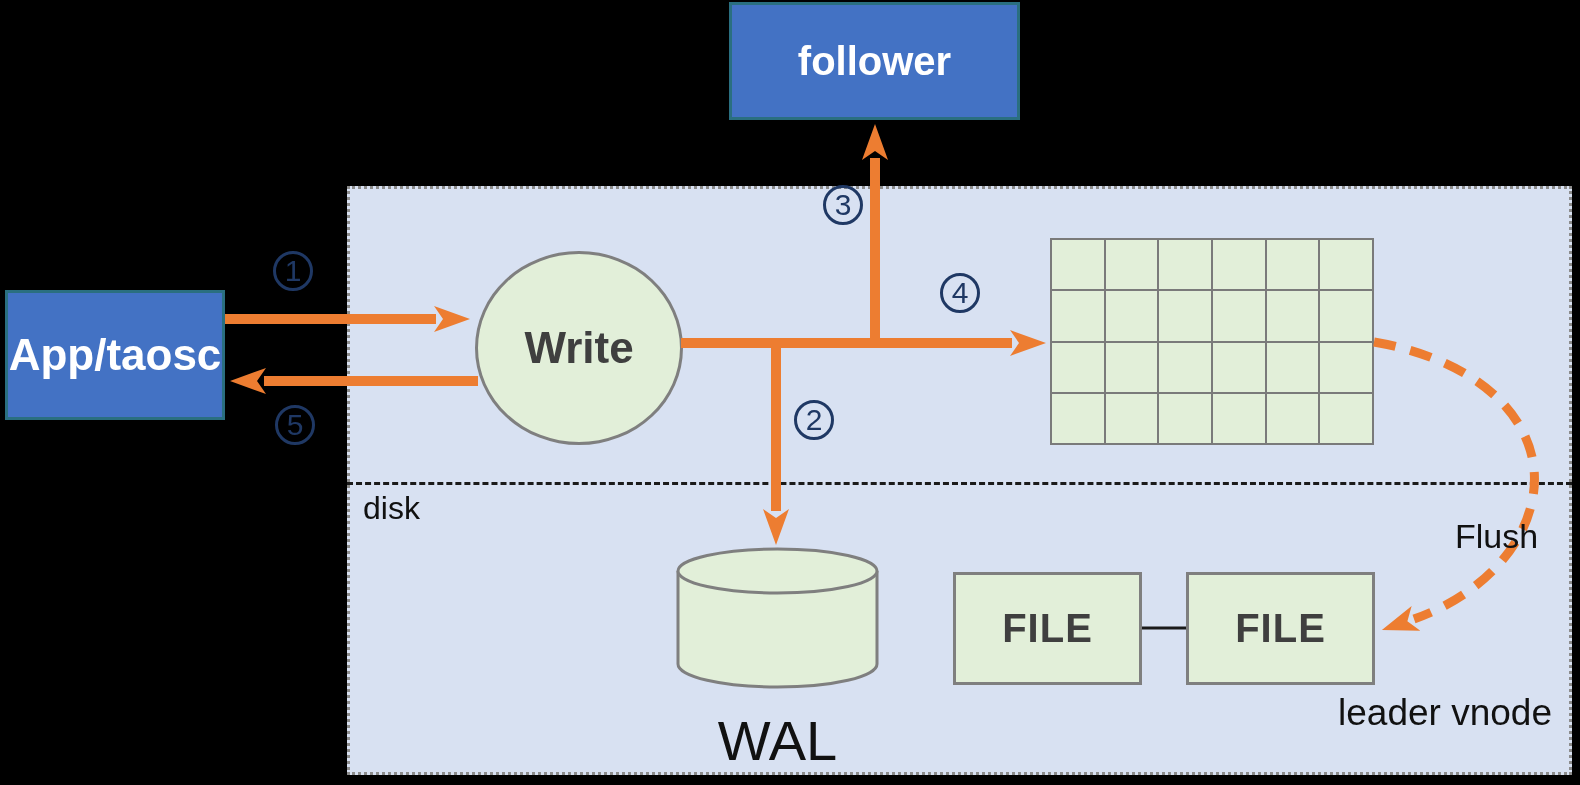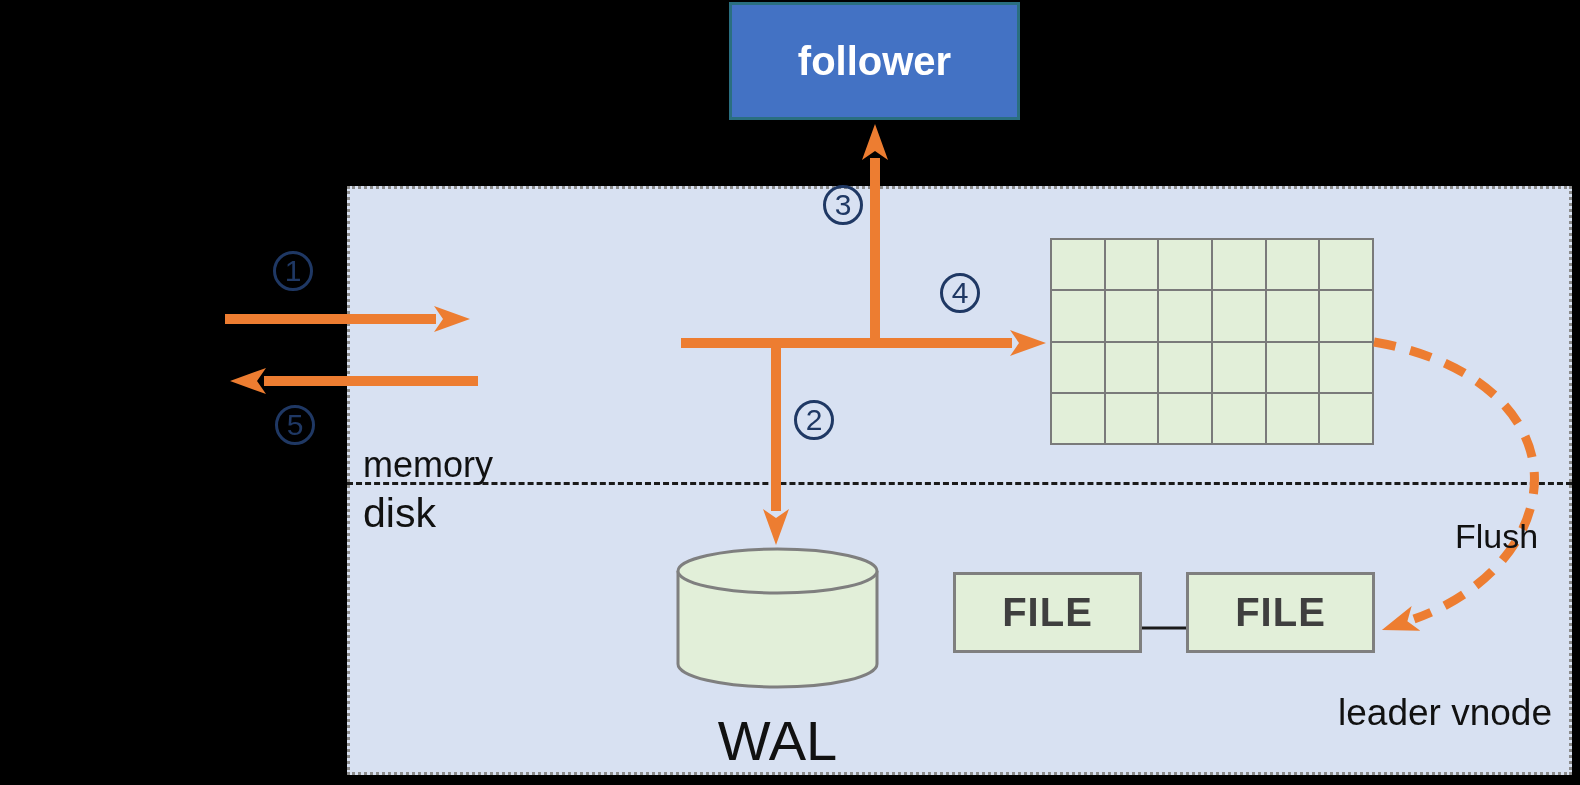--- a/index.html
+++ b/index.html
@@ -32,30 +32,30 @@
     font-size:44px;font-weight:bold;color:#3f3f3f;box-sizing:border-box;
   }
   
   .memtable{
     position:absolute;left:1050px;top:238px;width:324px;height:207px;
     background:#7a7a7a;border:2px solid #7a7a7a;display:grid;gap:2px;box-sizing:border-box;
   }
   .memtable .cell{background:#e2efd9;}
   
   .filebox{
-    position:absolute;width:189px;height:81px;background:#e2efd9;border:3px solid #7f7f7f;
+    position:absolute;width:189px;height:113px;background:#e2efd9;border:3px solid #7f7f7f;
     display:flex;align-items:center;justify-content:center;font-size:40px;font-weight:bold;
     color:#3f3f3f;letter-spacing:1px;box-sizing:border-box;
   }
   .f1{left:953px;top:572px;}
   .f2{left:1186px;top:572px;}
   
   .lbl{position:absolute;color:#111;}
   .memory{left:363px;top:444px;font-size:36px;}
-  .disk{left:363px;top:490px;font-size:41px;}
+  .disk{left:363px;top:490px;font-size:32px;}
   .wal{left:678px;top:708px;width:199px;text-align:center;font-size:56px;}
   .flush{left:1455px;top:517px;font-size:34px;}
   .leader{left:1335px;top:692px;width:220px;text-align:center;font-size:37px;}
   
   .step{
     position:absolute;width:40px;height:40px;border-radius:50%;
     border:3px solid #1f3864;color:#1f3864;font-size:30px;font-weight:500;
     display:flex;align-items:center;justify-content:center;box-sizing:border-box;
   }
   .s1{left:273px;top:251px;}
@@ -71,21 +71,27 @@
 
 <div class="canvas">
 
   <div class="panel"></div>
   <div class="divider"></div>
 
   <div class="bluebox follower">
     <div>follower</div>
   </div>
 
+  <div class="bluebox app">
+    <span>App/taosc</span>
+  </div>
 
+  <div class="write-circle">
+    <span>Write</span>
+  </div>
 
   <div class="memtable" style="grid-template-columns: repeat(6, 1fr); grid-template-rows: repeat(4, 1fr);">
       <div class="cell"></div>
       <div class="cell"></div>
       <div class="cell"></div>
       <div class="cell"></div>
       <div class="cell"></div>
       <div class="cell"></div>
       <div class="cell"></div>
       <div class="cell"></div>
@@ -134,21 +140,20 @@
 
     <line x1="681" y1="343" x2="1012" y2="343" stroke="#ed7d31" stroke-width="10" marker-end="url(#ah)"></line>
 
     <line x1="776" y1="343" x2="776" y2="511" stroke="#ed7d31" stroke-width="10" marker-end="url(#ah)"></line>
 
     <line x1="875" y1="348" x2="875" y2="158" stroke="#ed7d31" stroke-width="10" marker-end="url(#ah)"></line>
 
     <path d="M1374,342 C1490,362 1550,432 1531,506 C1517,561 1466,601 1414,619" fill="none" stroke="#ed7d31" stroke-width="9" stroke-dasharray="22 15" marker-end="url(#ah)"></path>
   </svg>
 
-  <div class="lbl memory">memory</div>
   <div class="lbl disk">disk</div>
   <div class="lbl wal">WAL</div>
   <div class="lbl flush">Flush</div>
   <div class="lbl leader">leader vnode</div>
 
   <div class="step s1">1</div>
   <div class="step s2">2</div>
   <div class="step s3">3</div>
   <div class="step s4">4</div>
   <div class="step s5">5</div>

